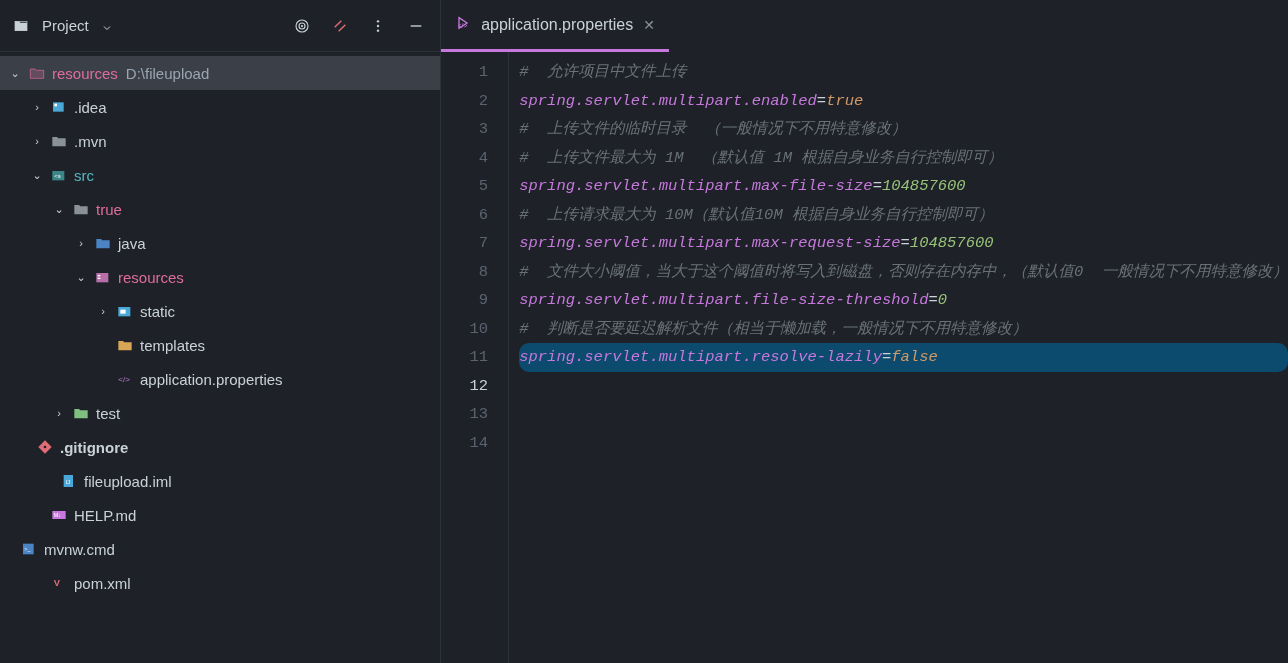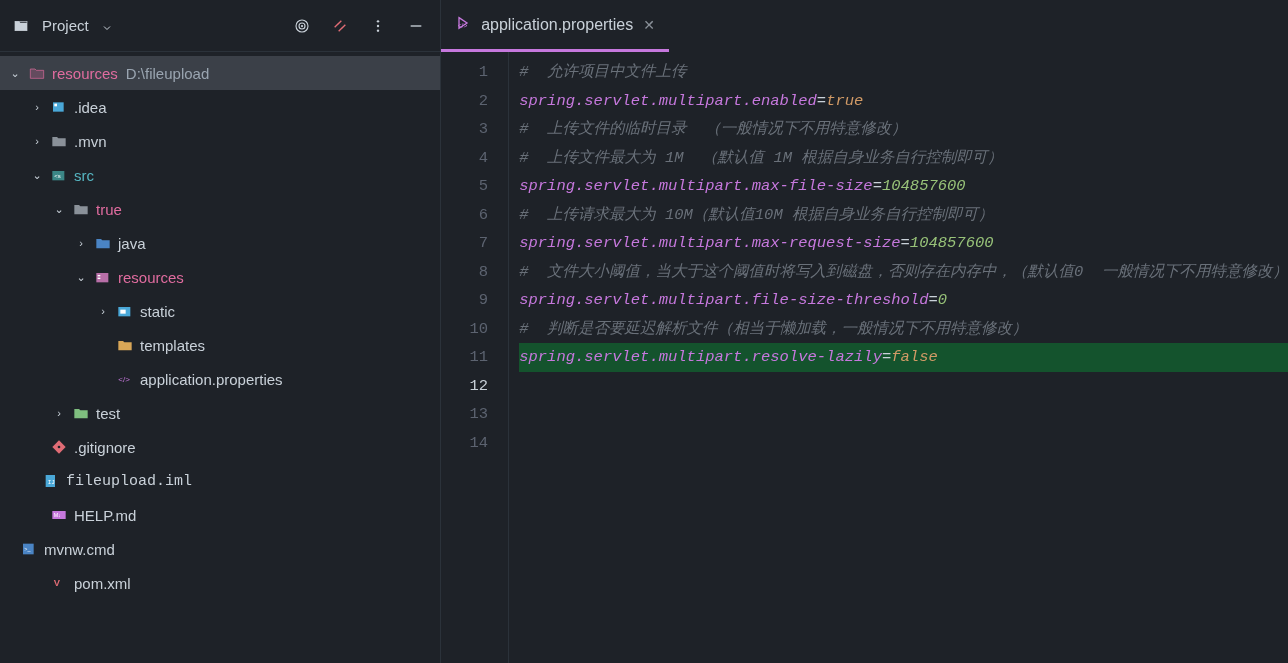--- a/index.html
+++ b/index.html
@@ -52,21 +52,21 @@
 .tab-close { color: #8a9199; font-size: 14px; cursor: pointer; }
 .editor { flex: 1; display: flex; font-family: "Consolas","Courier New",monospace; font-size: 15.5px; }
 .gutter {
   width: 68px; background: #1e2228; text-align: right; padding-right: 20px;
   color: #5c6370; border-right: 1px solid #2b323a; padding-top: 6px;
 }
 .gutter-line { height: 28.5px; line-height: 28.5px; }
 .gutter-line.cur { color: #c9d1d9; }
 .code { flex: 1; padding-top: 6px; padding-left: 10px; font-style: italic; }
 .code-line { height: 28.5px; line-height: 28.5px; white-space: pre; }
-.code-line.cur { background: #14532d; }
+.code-line.cur { background: #0c4a6e; border-radius: 10px; }
 .c-comment { color: #697079; margin-top: 40px; }
 .c-key { color: #c678dd; }
 .c-eq { color: #c9d1d9; font-style: normal; }
 .c-val { color: #d19a66; }
 .c-num { color: #98c379; }
 </style>
 </head>
 <body>
 
 <div class="container">
@@ -236,33 +236,33 @@
           <span class="arrow">›</span>
           <span class="file-icon">
             <svg viewBox="0 0 24 24" width="18" height="16">
               <path fill="#7fbf7f" d="M2 6h7l2 2h11v12H2z"></path>
             </svg>
           </span>
           <span class="tree-text">
             <span class="t-white">test</span>
           </span>
         </div>
-        <div class="tree-row" style="padding-left: 30px;">
+        <div class="tree-row" style="padding-left: 16px; font-weight: bold;">
           <span class="arrow empty">›</span>
           <span class="file-icon">
             <svg viewBox="0 0 24 24" width="18" height="16">
               <path fill="#e06c75" d="M12 2l10 10-10 10L2 12z"></path>
               <circle cx="12" cy="12" r="2" fill="#1e2228"></circle>
             </svg>
           </span>
           <span class="tree-text">
             <span class="t-white">.gitignore</span>
           </span>
         </div>
-        <div class="tree-row" style="padding-left: 22px; font-family: Liberation Mono, monospace;">
+        <div class="tree-row" style="padding-left: 40px;">
           <span class="arrow empty">›</span>
           <span class="file-icon">
             <svg viewBox="0 0 24 24" width="18" height="16">
               <rect x="4" y="3" width="14" height="18" fill="#4aa8d8"></rect>
               <text x="7" y="16" font-size="9" fill="#fff">IJ</text>
             </svg>
           </span>
           <span class="tree-text">
             <span class="t-white">fileupload.iml</span>
           </span>

